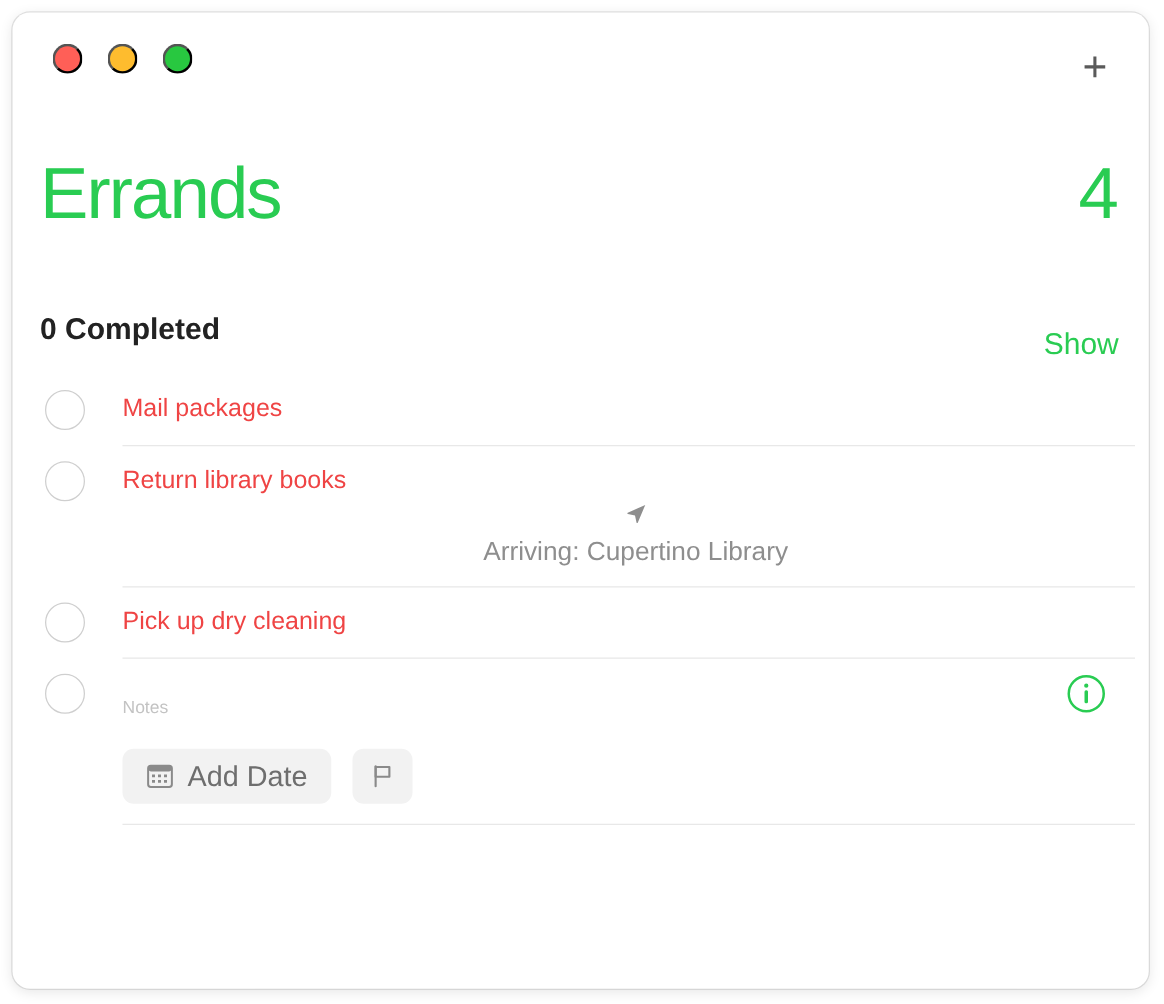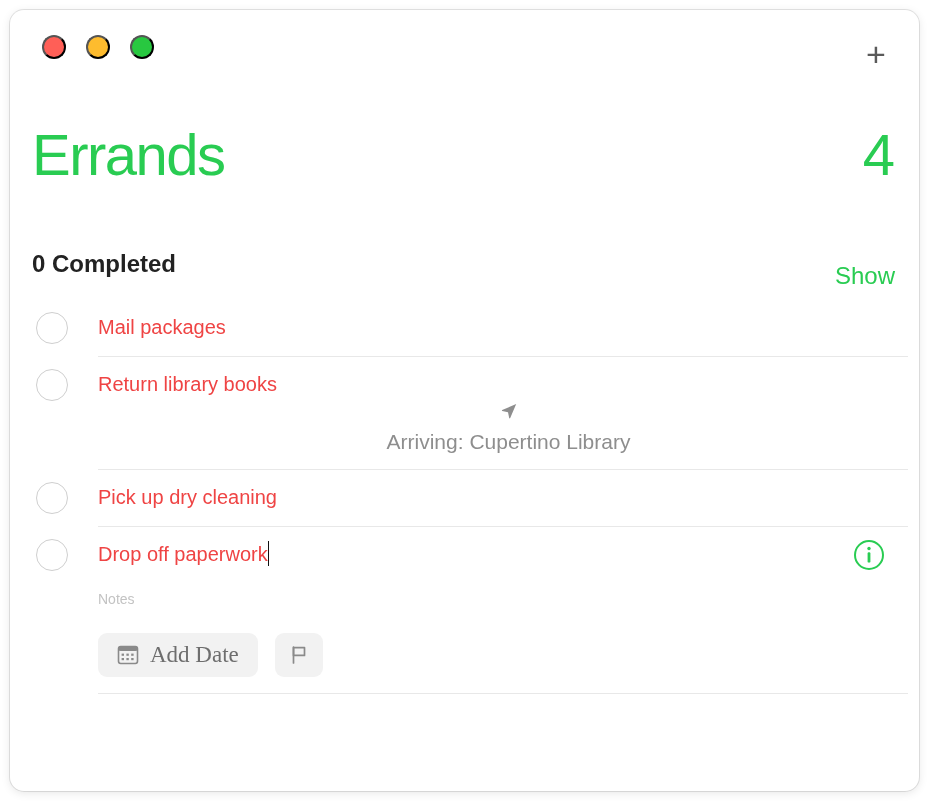--- a/index.html
+++ b/index.html
@@ -232,21 +232,21 @@
     display: inline-flex;
     align-items: center;
     gap: 11px;
     height: 44px;
     padding: 0 19px;
     background: #f2f2f2;
     border: none;
     border-radius: 9px;
     color: #6e6e6e;
     font-size: 23px;
-    font-family: Liberation Serif, serif;
+    font-family: Liberation Sans, sans-serif;
     cursor: pointer;
     white-space: nowrap;
   }
   .chip-icon-only {
     width: 48px;
     padding: 0;
     justify-content: center;
   }
   .chip-icon { display: flex; align-items: center; }
   .chip-icon svg { display: block; }
@@ -305,23 +305,20 @@
       <button class="reminder-checkbox"></button>
       <div class="reminder-body">
         <div class="reminder-title">Pick up dry cleaning</div>
       </div>
     </div>
     <div class="row-divider"></div>
 
     <div class="reminder-row">
       <button class="reminder-checkbox"></button>
       <div class="reminder-body">
-        <div class="reminder-title">
-          <span>Drop off paperwork</span><span class="text-caret"></span>
-        </div>
         <div class="reminder-notes">Notes</div>
       </div>
       <button id="info-button">
         <svg width="32" height="32" viewBox="0 0 32 32">
           <circle cx="16" cy="16" r="14" fill="none" stroke="#29cc52" stroke-width="2"></circle>
           <circle cx="16" cy="9.5" r="1.7" fill="#29cc52"></circle>
           <rect x="14.6" y="13.2" width="2.8" height="10.4" rx="1.2" fill="#29cc52"></rect>
         </svg>
       </button>
     </div>

